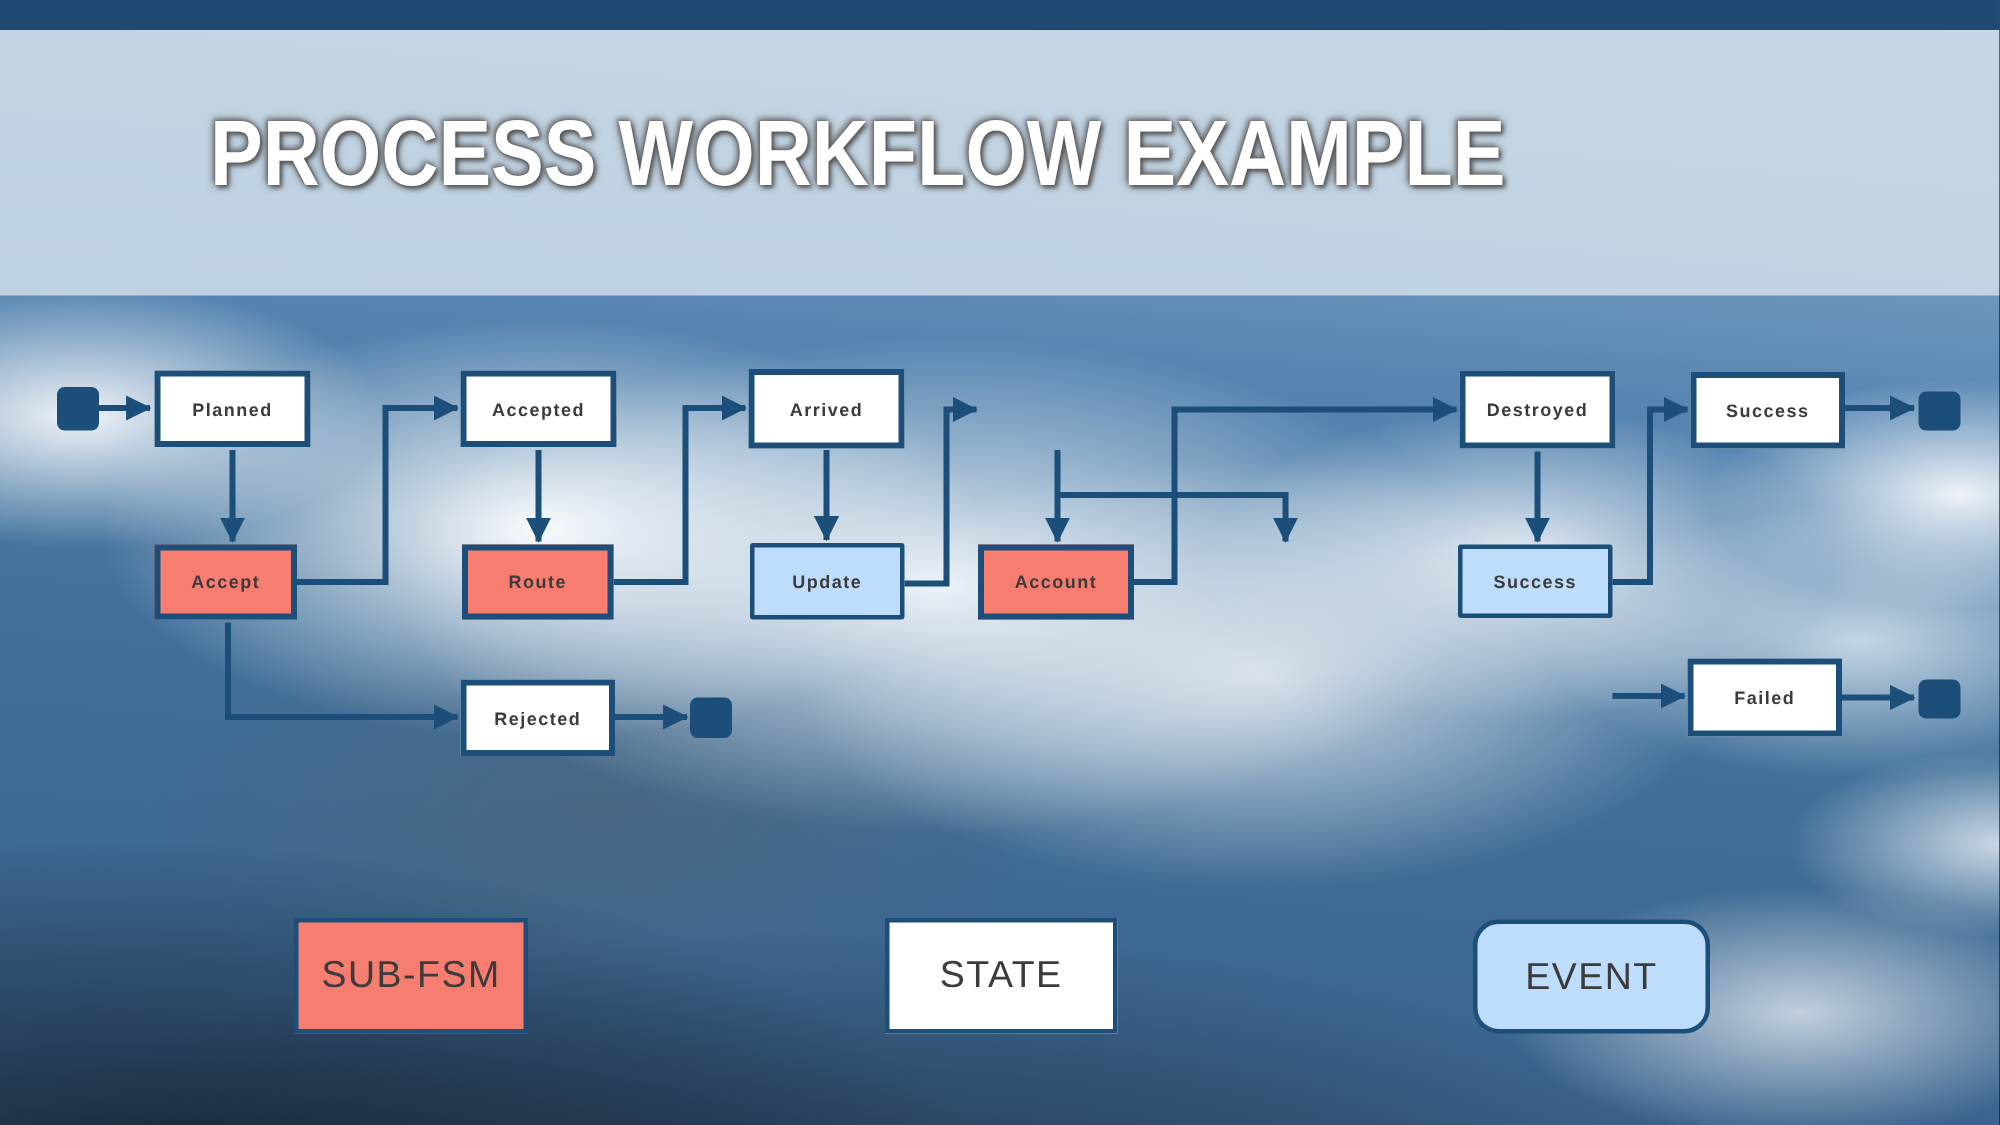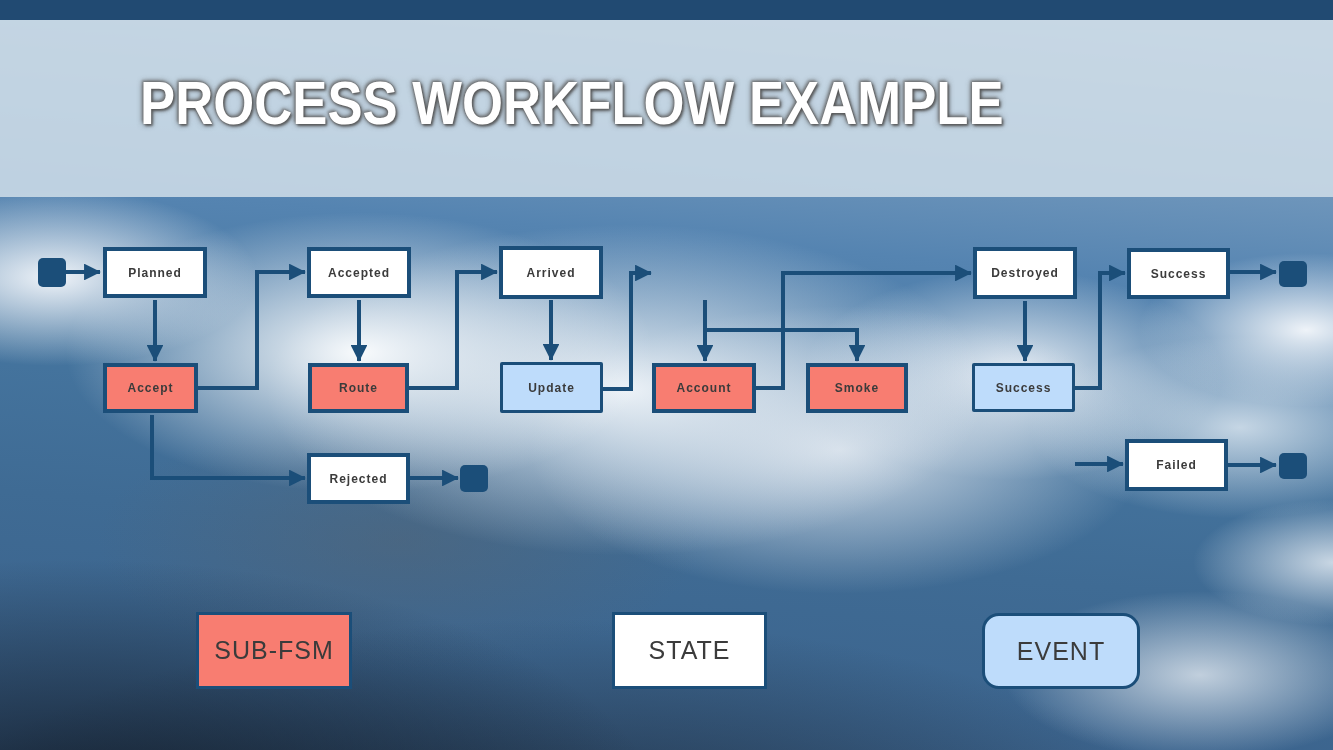--- a/index.html
+++ b/index.html
@@ -61,21 +61,21 @@
     position:absolute;background:var(--navy,#1b4e79);border-radius:5px;
   }
   
   .legend-box{
     position:absolute;display:flex;align-items:center;justify-content:center;
     box-sizing:border-box;border:3px solid var(--navy,#1b4e79);
     font-size:25px;font-weight:normal;letter-spacing:1px;
     color:var(--node_text,#3b3b3b);
   }
   .legend-box.subfsm{background:var(--subfsm_fill,#f87d71);}
-  .legend-box.state{background:var(--state_fill,#ffffff);margin-left:22px;}
+  .legend-box.state{background:var(--state_fill,#ffffff);}
   .legend-box.event{background:var(--event_fill,#bedcfb);border-radius:17px;}
 </style>
 </head>
 <body>
 
 <div class="stage">
   <div class="bg"></div>
   <div class="top-bar"></div>
   <div class="title-band"></div>
   <h1 class="page-title">PROCESS WORKFLOW EXAMPLE</h1>
@@ -115,21 +115,20 @@
   <div class="node state" style="left:103px;top:247px;width:104px;height:51px">Planned</div>
   <div class="node state" style="left:307px;top:247px;width:104px;height:51px">Accepted</div>
   <div class="node state" style="left:499px;top:246px;width:104px;height:53px">Arrived</div>
   <div class="node state" style="left:973px;top:247px;width:104px;height:52px">Destroyed</div>
   <div class="node state" style="left:1127px;top:248px;width:103px;height:51px">Success</div>
 
   <div class="node subfsm" style="left:103px;top:363px;width:95px;height:50px">Accept</div>
   <div class="node subfsm" style="left:308px;top:363px;width:101px;height:50px">Route</div>
   <div class="node event" style="left:500px;top:362px;width:103px;height:51px">Update</div>
   <div class="node subfsm" style="left:652px;top:363px;width:104px;height:50px">Account</div>
-  <div class="node subfsm" style="left:806px;top:363px;width:102px;height:50px">Smoke</div>
   <div class="node event" style="left:972px;top:363px;width:103px;height:49px">Success</div>
 
   <div class="node state" style="left:307px;top:453px;width:103px;height:51px">Rejected</div>
   <div class="node state" style="left:1125px;top:439px;width:103px;height:52px">Failed</div>
 
   <div class="legend-box subfsm" style="left:196px;top:612px;width:156px;height:77px">SUB-FSM</div>
   <div class="legend-box state" style="left:590px;top:612px;width:155px;height:77px">STATE</div>
   <div class="legend-box event" style="left:982px;top:613px;width:158px;height:76px">EVENT</div>
 </div>
 

